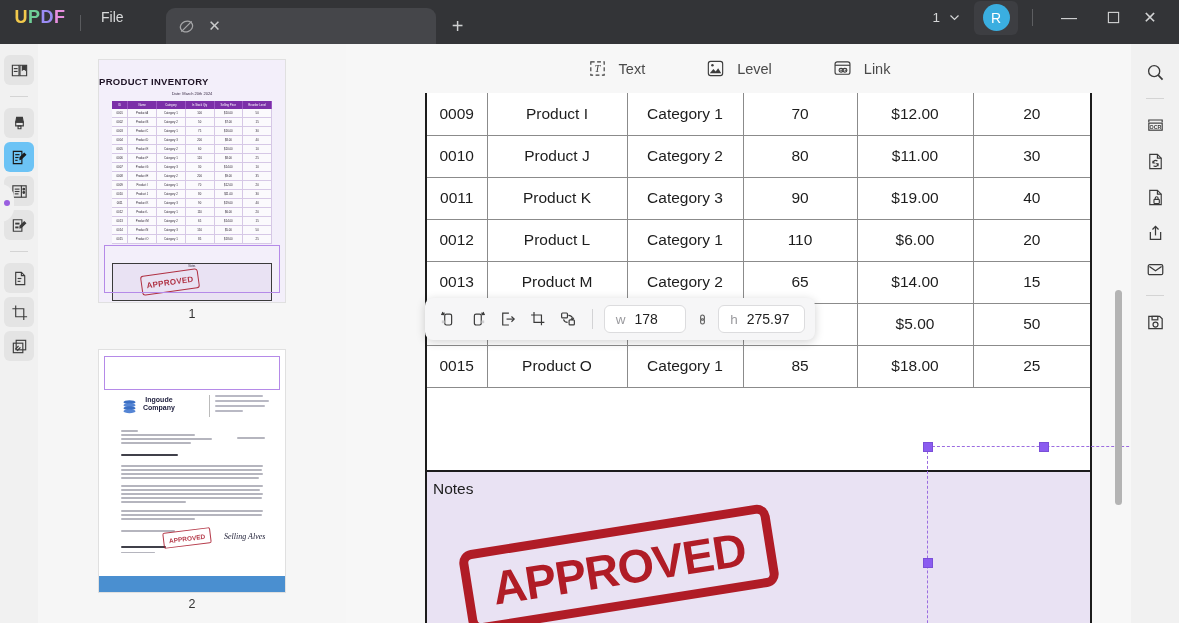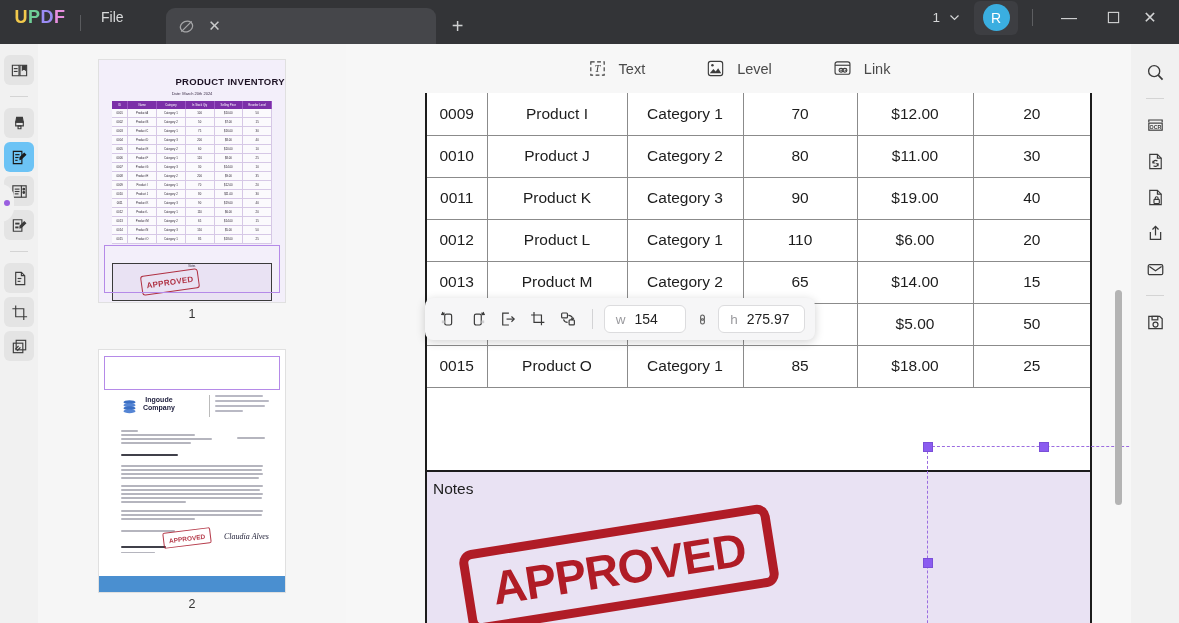--- a/index.html
+++ b/index.html
@@ -145,21 +145,21 @@
   }
   .thumb-num { font-size: 12.5px; color: #333; margin-top: 5px; }
   .thumb-sel-box {
     position: absolute; border: 1.4px solid #b58ae8; pointer-events: none;
   }
 
   
   .t1-bg { position:absolute; inset:0; background:#f3effa; }
   .t1-title {
     position: absolute; top: 16px; left: 0; width: 100%;
-    text-align: right; font-size: 9.5px; font-weight: bold;
+    text-align: left; font-size: 9.5px; font-weight: bold;
     color: #1d1224; letter-spacing: .3px;
   }
   .t1-date {
     position: absolute; top: 31px; left: 0; width: 100%;
     text-align: center; font-size: 4px; color: #3a2b46;
   }
   .t1-table { position: absolute; top: 41px; left: 13px; width: 160px; }
   .t1-hrow { display:flex; background:#7b2fa8; height: 8px; }
   .t1-hrow div {
     flex:1; color:#fff; font-size:2.8px; display:flex;
@@ -639,21 +639,21 @@
           <div class="t2-p" style="width:52%"></div>
         </div>
         <div class="t2-para" style="top:180px;width:142px">
           <div class="t2-p" style="width:38%"></div>
         </div>
         <div class="t2-para" style="top:196px;width:142px">
           <div class="t2-hd" style="width:32%;height:2px"></div>
           <div class="t2-p" style="width:24%"></div>
         </div>
         <div class="t2-stamp">APPROVED</div>
-        <div class="t2-sig">Claudia Alves</div>
+        <div class="t2-sig">Selling Alves</div>
         <div class="t2-footer"></div>
         <div class="thumb-sel-box" style="left:5px;top:6px;right:5px;height:34px"></div>
       </div>
       <div class="thumb-num">2</div>
     </div>
   </div>
 
   <div class="docarea">
 
     <div class="edit-toolbar">
@@ -870,21 +870,21 @@
       <rect x="4" y="4.4" width="6.4" height="5.4" rx="1"></rect>
       <rect x="12.2" y="12" width="5.8" height="5.4" rx="1"></rect>
       <path d="M11.4 7.1c2.4 0 4.2 1.4 4.6 3.6"></path>
         <polyline points="14.2,10.6 16.1,11.6 17.4,9.6"></polyline>
       <path d="M10.6 14.8c-2.3 0-4-1.3-4.5-3.3"></path>
     </svg>
   </div>
   <div class="ft-sep"></div>
   <div class="num-field" style="width:94px">
     <span class="num-lab">w</span>
-    <span class="num-val">154</span>
+    <span class="num-val">178</span>
   </div>
   <div class="chain">
     <svg viewBox="0 0 16 16" width="15" height="15" fill="none" stroke="#555" stroke-width="1.15">
       <path d="M8 3.2a2 2 0 012 2v1.6a2 2 0 01-2 2 2 2 0 01-2-2V5.2a2 2 0 012-2z"></path>
       <path d="M8 7.2a2 2 0 012 2v1.6a2 2 0 01-2 2 2 2 0 01-2-2V9.2a2 2 0 012-2z"></path>
     </svg>
   </div>
   <div class="num-field" style="width:99px">
     <span class="num-lab">h</span>
     <span class="num-val">275.97</span>

